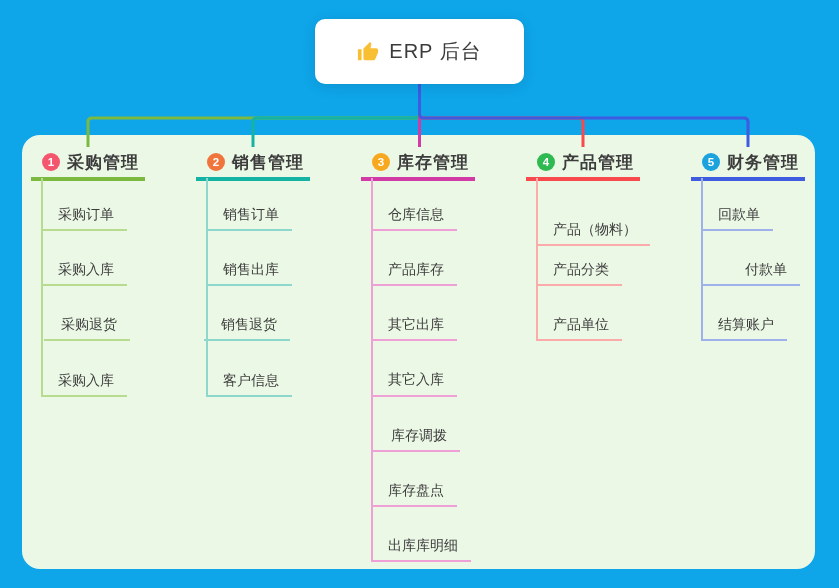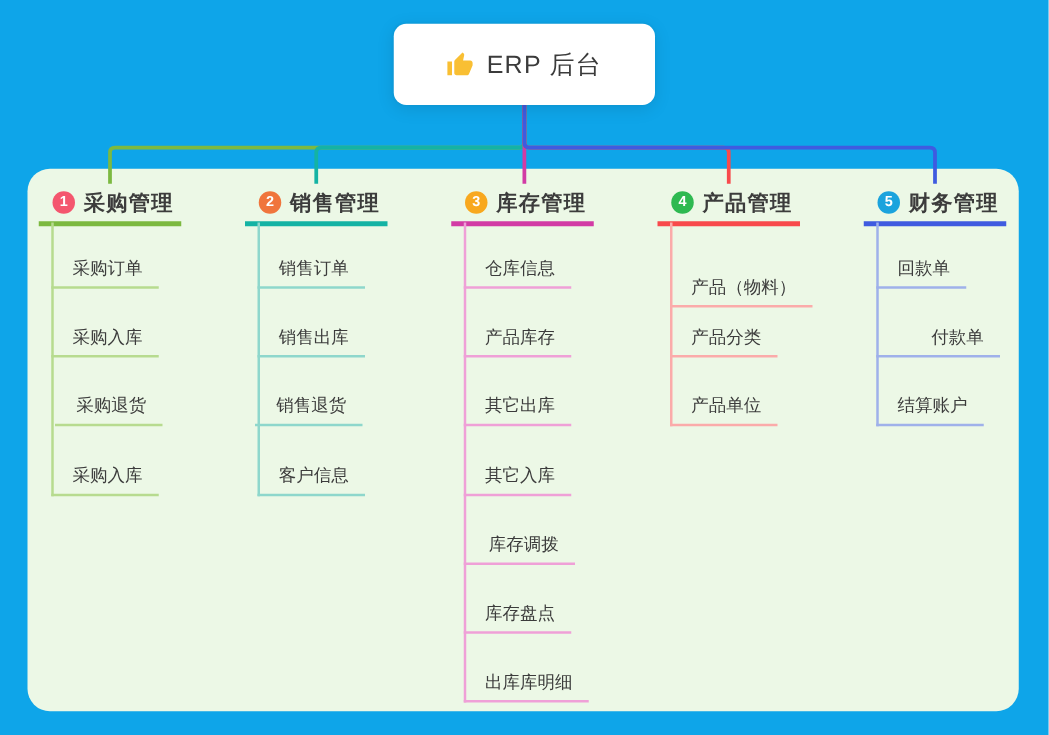--- a/index.html
+++ b/index.html
@@ -67,21 +67,21 @@
     <div class="child" style="left: 204px; top: 309px; border-bottom-color: rgb(142, 215, 204);">销售退货</div>
     <div class="child" style="left: 206px; top: 365px; border-bottom-color: rgb(142, 215, 204);">客户信息</div>
     <div class="vline" style="left: 206px; top: 178px; height: 219px; background: rgb(142, 215, 204);"></div>
     <div class="topic" style="left: 361px; top: 147px; border-bottom: 4px solid rgb(210, 59, 165);">
       <span class="badge" style="background: rgb(248, 168, 30);">3</span>
       <span class="t">库存管理</span>
     </div>
     <div class="child" style="left: 371px; top: 199px; border-bottom-color: rgb(239, 160, 215);">仓库信息</div>
     <div class="child" style="left: 371px; top: 254px; border-bottom-color: rgb(239, 160, 215);">产品库存</div>
     <div class="child" style="left: 371px; top: 309px; border-bottom-color: rgb(239, 160, 215);">其它出库</div>
-    <div class="child" style="left: 371px; top: 365px; border-bottom-color: rgb(239, 160, 215);">其它入库</div>
+    <div class="child" style="left: 371px; top: 365px; border-bottom-color: rgb(239, 160, 215); font-family: Liberation Mono, monospace;">其它入库</div>
     <div class="child" style="left: 371px; top: 420px; border-bottom-color: rgb(239, 160, 215); padding-left: 20px;">库存调拨</div>
     <div class="child" style="left: 371px; top: 475px; border-bottom-color: rgb(239, 160, 215);">库存盘点</div>
     <div class="child" style="left: 371px; top: 530px; border-bottom-color: rgb(239, 160, 215);">出库库明细</div>
     <div class="vline" style="left: 371px; top: 178px; height: 384px; background: rgb(239, 160, 215);"></div>
     <div class="topic" style="left: 526px; top: 147px; border-bottom: 4px solid rgb(248, 74, 76);">
       <span class="badge" style="background: rgb(46, 185, 81);">4</span>
       <span class="t">产品管理</span>
     </div>
     <div class="child" style="left: 536px; top: 199px; border-bottom-color: rgb(251, 171, 170); margin-top: 15px;">产品（物料）</div>
     <div class="child" style="left: 536px; top: 254px; border-bottom-color: rgb(251, 171, 170);">产品分类</div>

